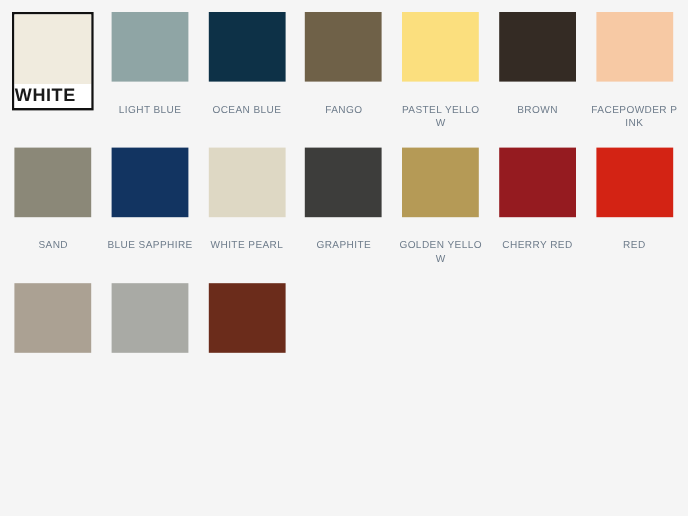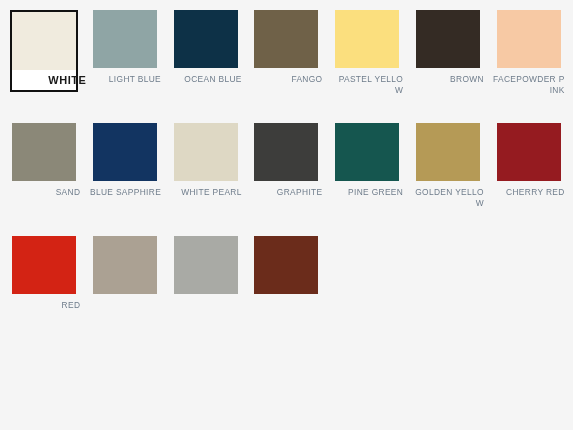--- a/index.html
+++ b/index.html
@@ -34,23 +34,23 @@
   }
 
   
   .sw-box {
     width: 64px;
     height: 58px;
     box-sizing: border-box;
   }
 
   .sw-label {
-    margin-top: 6px;
+    margin-top: 18px;
     width: 72px;
-    text-align: right;
+    text-align: center;
     font-size: 8.4px;
     line-height: 10.5px;
     letter-spacing: 0.35px;
     color: #6e7c8b;
     font-family: "Liberation Sans", sans-serif;
     font-weight: 400;
     word-break: break-all;
     text-transform: uppercase;
     font-stretch: condensed;
   }
@@ -66,28 +66,27 @@
     box-sizing: content-box;
   }
   .sel-frame .sw-box {
     width: 64px;
     height: 58px;
   }
   .sel-label {
     height: 20px;
     line-height: 20px;
     text-align: left;
-    font-size: 11px;
+    font-size: 15px;
     letter-spacing: 0.5px;
     font-weight: bold;
     color: #1a1a1a;
     background: #ffffff;
     text-transform: uppercase;
     font-family: "Liberation Sans", sans-serif;
-    padding-left: 36px;
   }
 </style>
 </head>
 <body style="background: rgb(245, 245, 245);">
 
 <div id="swatch-grid">
     <div class="swatch-cell selected">
       <div class="sel-frame">
         <div class="sw-box" style="background: rgb(240, 235, 222);"></div>
         <div class="sel-label">WHITE</div>
@@ -127,24 +126,20 @@
     </div>
     <div class="swatch-cell">
       <div class="sw-box" style="background: rgb(222, 216, 196);"></div>
       <div class="sw-label">WHITE PEARL</div>
     </div>
     <div class="swatch-cell">
       <div class="sw-box" style="background: rgb(61, 61, 59);"></div>
       <div class="sw-label">GRAPHITE</div>
     </div>
     <div class="swatch-cell">
-      <div class="sw-box" style="background: rgb(21, 86, 79);"></div>
-      <div class="sw-label">PINE GREEN</div>
-    </div>
-    <div class="swatch-cell">
       <div class="sw-box" style="background: rgb(181, 154, 86);"></div>
       <div class="sw-label">GOLDEN YELLOW</div>
     </div>
     <div class="swatch-cell">
       <div class="sw-box" style="background: rgb(149, 27, 32);"></div>
       <div class="sw-label">CHERRY RED</div>
     </div>
     <div class="swatch-cell">
       <div class="sw-box" style="background: rgb(211, 35, 20);"></div>
       <div class="sw-label">RED</div>

